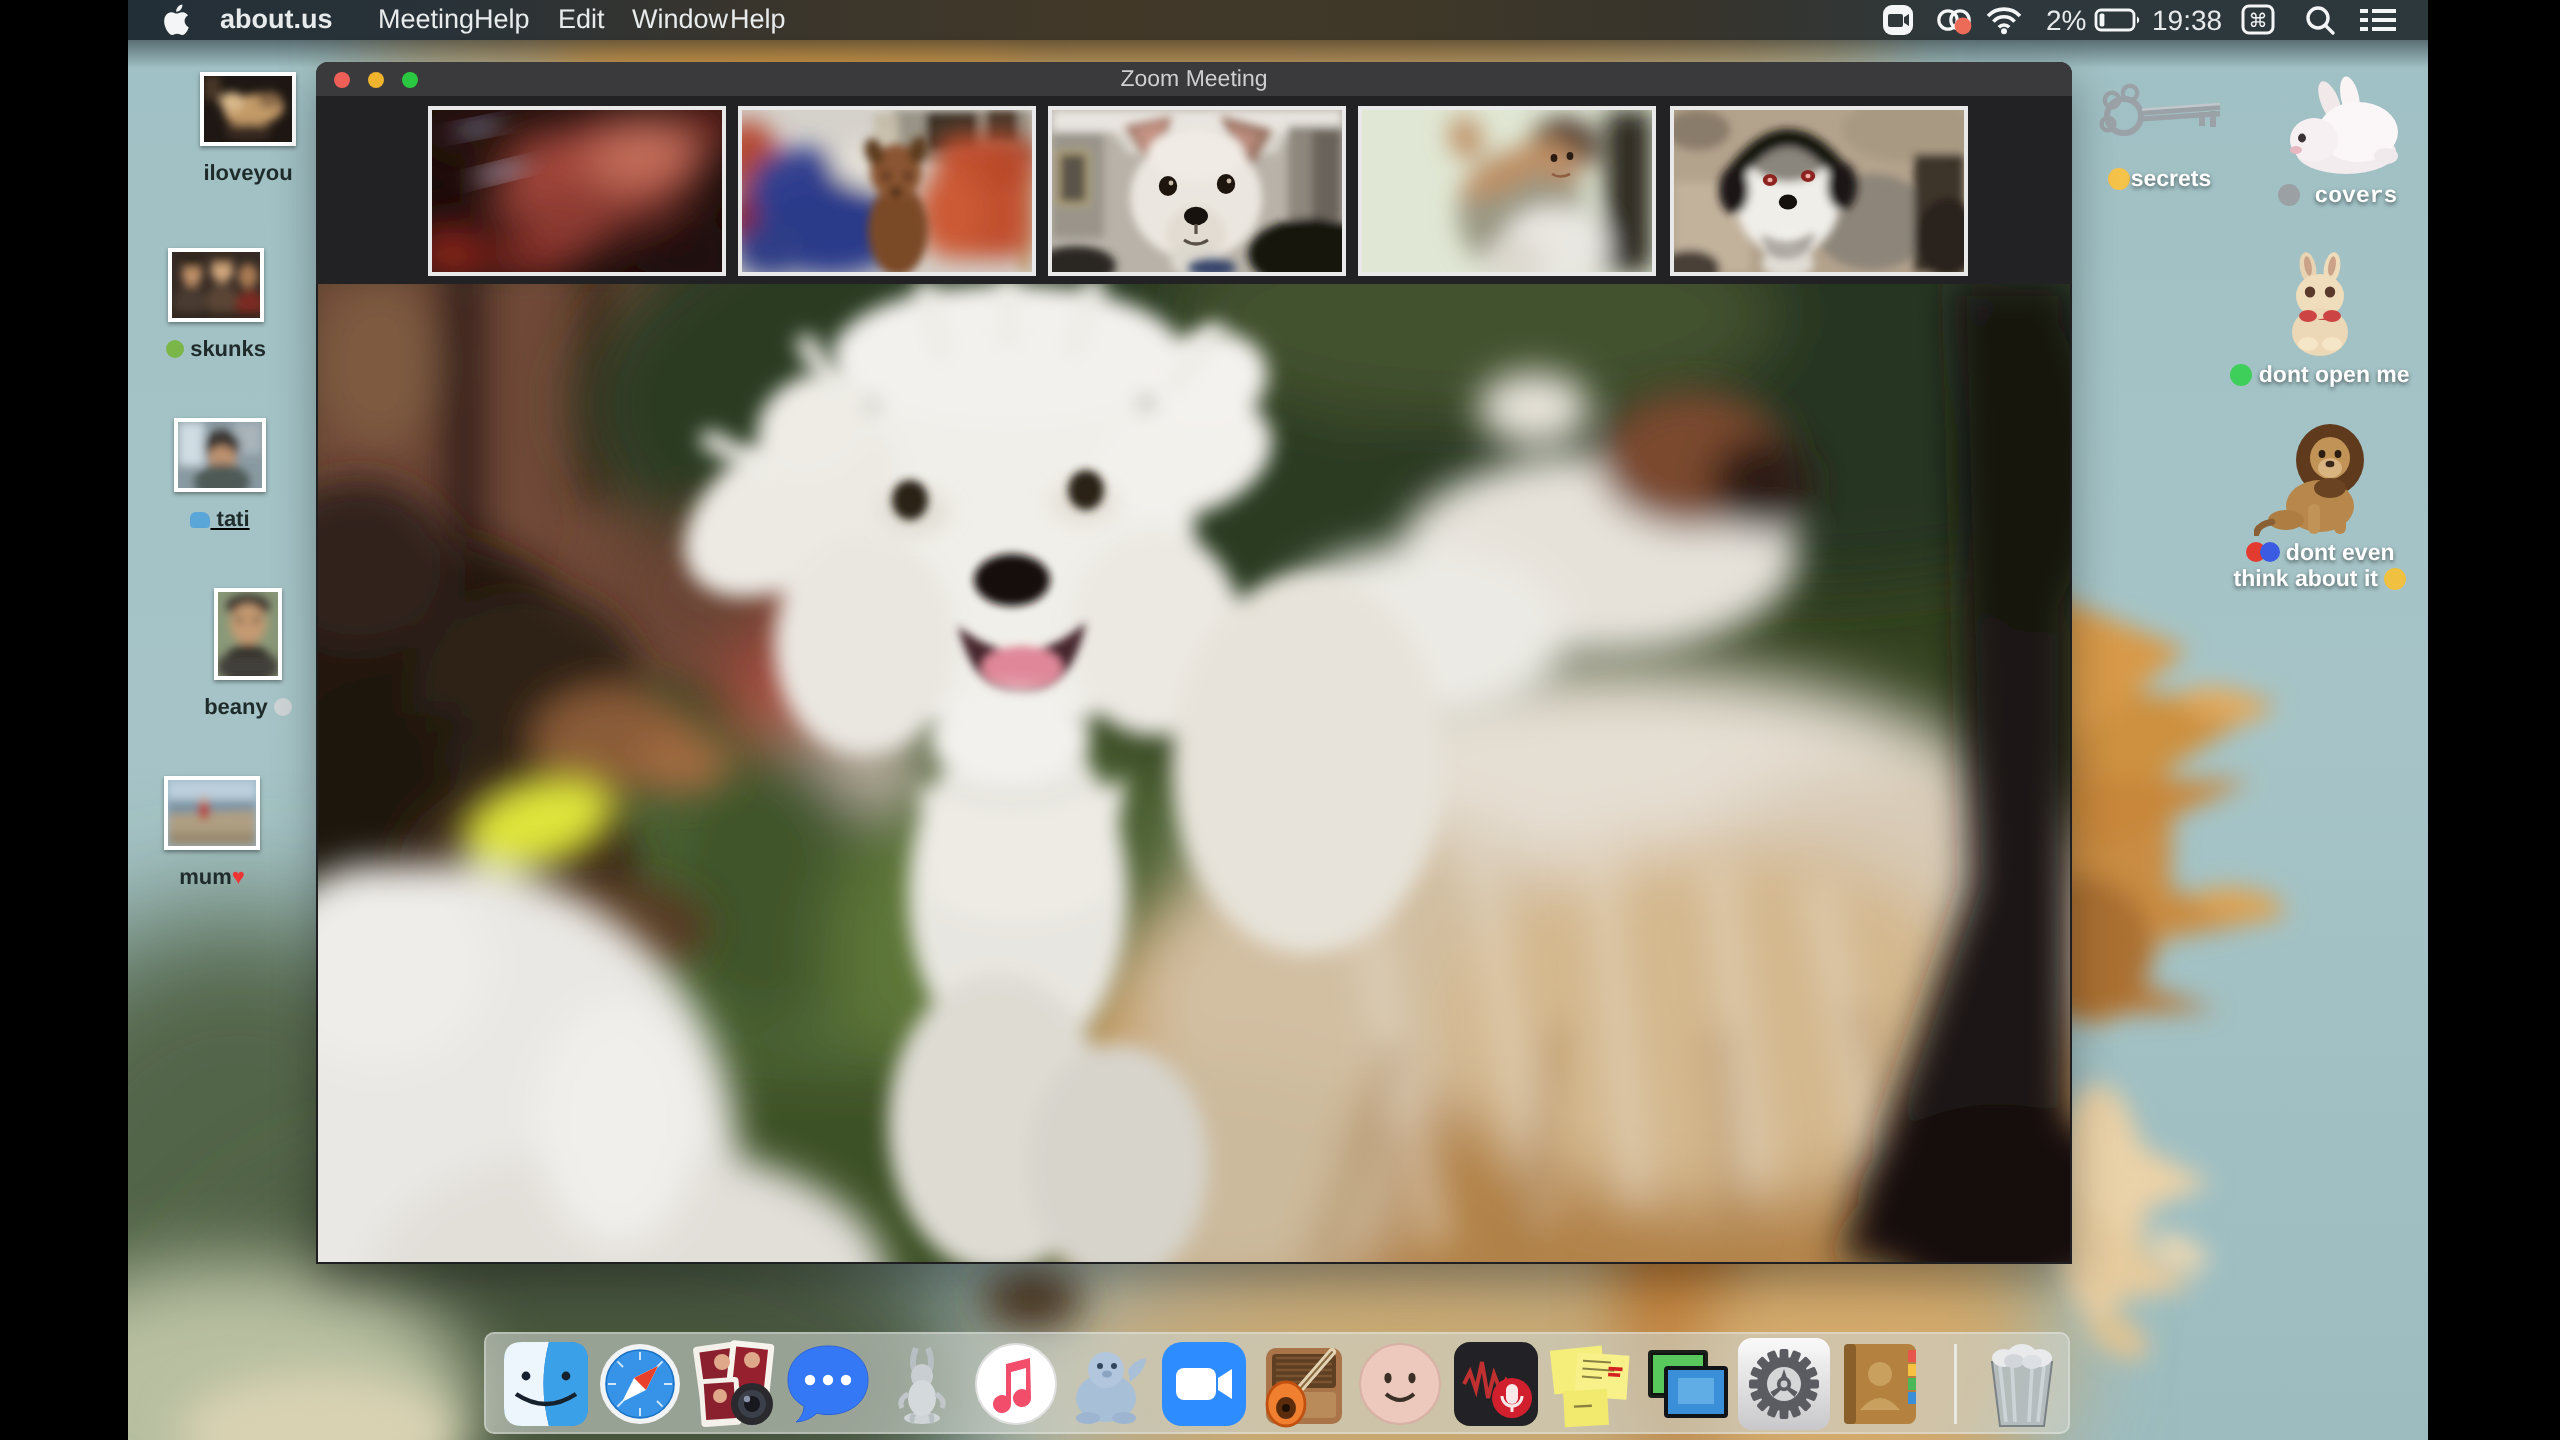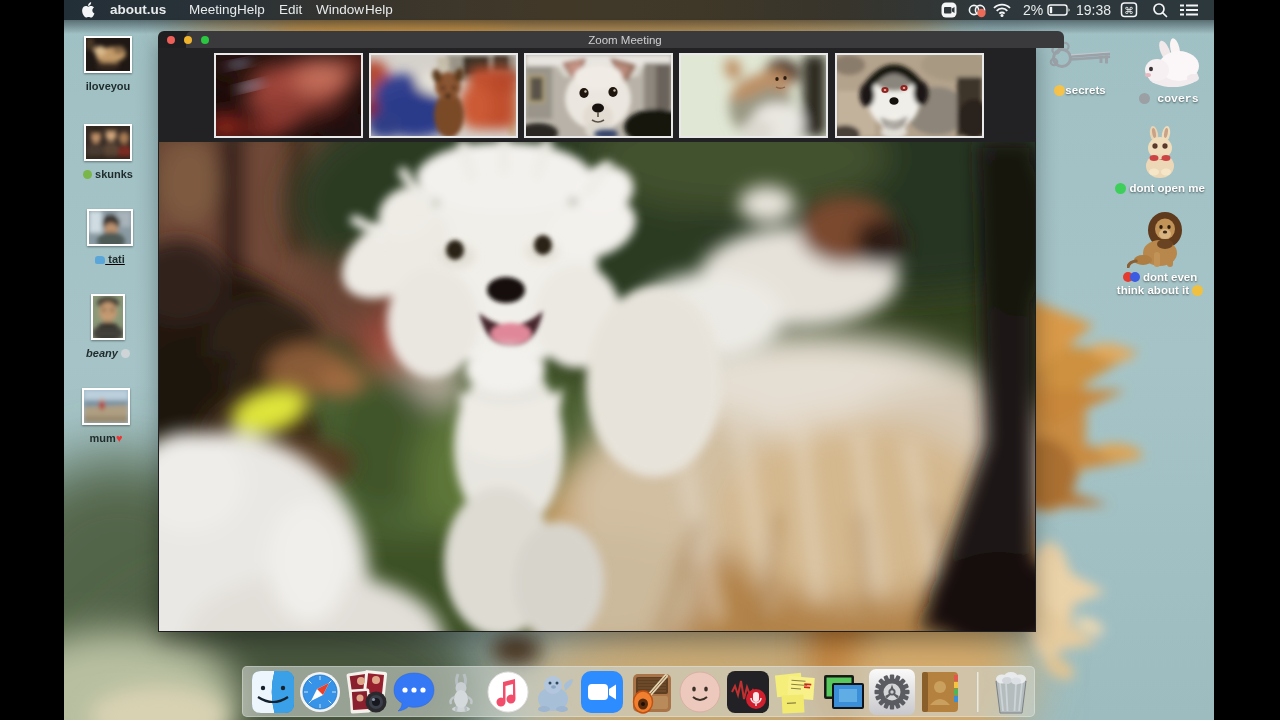--- a/index.html
+++ b/index.html
@@ -14,21 +14,21 @@
   .micon { position:absolute; top:0; height:20px; }
   
   .dicon { position:absolute; text-align:center; }
   .dlabel { font-size:11px; font-weight:bold; color:#1f2b2b; margin-top:3px; }
   .dlabel-w { font-size:11.5px; font-weight:bold; color:#fff; text-shadow:0 1px 2px rgba(0,0,0,0.55); }
   .thumbphoto { background:#fff; padding:2px; box-shadow:0 1px 2px rgba(0,0,0,0.4); display:inline-block; }
   
   #zwin { position:absolute; left:158px; top:31px; width:878px; height:601px;
      border-radius:6px 6px 0 0; box-shadow:0 10px 22px rgba(0,0,0,0.32); background:#1f1f21; }
   #ztitle { position:absolute; left:0; top:0; width:100%; height:17px; background:#3a3a3c;
-     border-radius:6px 6px 0 0; text-align:center; color:#cfcfd1; font-size:11.5px; line-height:18px;margin-left:28px; }
+     border-radius:6px 6px 0 0; text-align:center; color:#cfcfd1; font-size:11.5px; line-height:18px; }
   .tl { position:absolute; top:5px; width:8px; height:8px; border-radius:50%; }
   #zstrip { position:absolute; left:0; top:17px; width:100%; height:94px; background:#222224; }
   .vthumb { position:absolute; top:5px; width:149px; height:85px; border:2px solid #e9e9e9; background:#000; }
   #zmain { position:absolute; left:1px; top:111px; width:876px; height:489px; background:#111; overflow:hidden; }
   
   #dock { position:absolute; left:242px; top:666px; width:793px; height:51px;
      background:rgba(206,213,206,0.6); border:1px solid rgba(255,255,255,0.28); border-radius:5px; }
 </style>
 </head>
 <body>
@@ -142,21 +142,21 @@
     <svg class="micon" style="left:1086px;" width="20" height="20" viewBox="0 0 20 20">
       <circle cx="9" cy="9" r="5" fill="none" stroke="#f3f5f6" stroke-width="1.7"></circle>
       <path d="M12.8 12.8 L16.5 16.5" stroke="#f3f5f6" stroke-width="1.7" stroke-linecap="round"></path>
     </svg>
     <svg class="micon" style="left:1114px;" width="22" height="20" viewBox="0 0 22 20">
       <path d="M2 5.5 h4 M2 10 h4 M2 14.5 h4" stroke="#f3f5f6" stroke-width="2"></path>
       <path d="M8 5.5 h12 M8 10 h12 M8 14.5 h12" stroke="#f3f5f6" stroke-width="2"></path>
     </svg>
   </div>
 
-  <div class="dicon" style="left:8px;top:36px;width:72px;">
+  <div class="dicon" style="left:24px;top:36px;width:72px;">
     <span class="thumbphoto"><svg width="44" height="33" viewBox="0 0 44 33" style="display:block;">
       <rect width="44" height="33" fill="#1e1713"></rect>
       <g filter="url(#b2)">
         <ellipse cx="25" cy="17" rx="15" ry="8" fill="#c29a68" transform="rotate(-8 25 17)"></ellipse>
         <ellipse cx="14" cy="13" rx="6" ry="5" fill="#d8b88a"></ellipse>
         <ellipse cx="33" cy="12" rx="6" ry="4" fill="#8a6a48"></ellipse>
         <ellipse cx="22" cy="28" rx="12" ry="4" fill="#3a2c20"></ellipse>
         <rect x="0" y="0" width="8" height="12" fill="#4a3828"></rect>
       </g>
     </svg></span>
@@ -185,21 +185,21 @@
       <g filter="url(#b2)">
         <rect x="0" y="0" width="13" height="22" fill="#cfdce2"></rect>
         <rect x="28" y="0" width="14" height="16" fill="#a8b4ba"></rect>
         <ellipse cx="22" cy="12" rx="9" ry="8" fill="#3a3632"></ellipse>
         <ellipse cx="22" cy="18" rx="7" ry="6" fill="#bd9270"></ellipse>
         <ellipse cx="22" cy="30" rx="14" ry="9" fill="#4e5a56"></ellipse>
       </g>
     </svg></span>
     <div class="dlabel"><span style="display:inline-block;width:10px;height:8px;border-radius:3px 4px 2px 2px;background:#5aa6d8;vertical-align:-1px;"></span> tati</div>
   </div>
-  <div class="dicon" style="left:8px;top:294px;width:72px;font-style:italic;">
+  <div class="dicon" style="left:24px;top:294px;width:72px;">
     <span class="thumbphoto"><svg width="30" height="42" viewBox="0 0 30 42" style="display:block;">
       <rect width="30" height="42" fill="#8a9878"></rect>
       <g filter="url(#b2)">
         <ellipse cx="15" cy="7" rx="11" ry="6" fill="#3e3830"></ellipse>
         <ellipse cx="15" cy="16" rx="9" ry="10" fill="#c49a72"></ellipse>
         <ellipse cx="11" cy="14" rx="1.5" ry="1.5" fill="#2a1e14"></ellipse>
         <ellipse cx="19" cy="14" rx="1.5" ry="1.5" fill="#2a1e14"></ellipse>
         <ellipse cx="15" cy="37" rx="13" ry="11" fill="#38362e"></ellipse>
         <rect x="0" y="33" width="30" height="9" fill="#42403a"></rect>
       </g>

